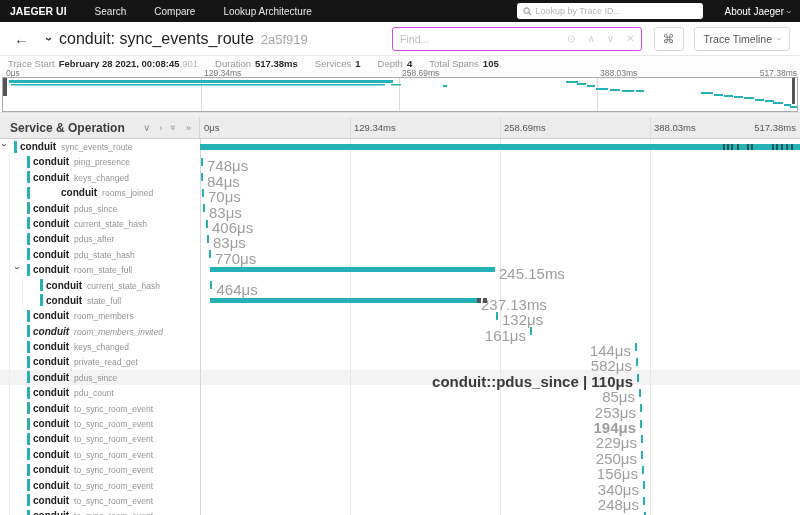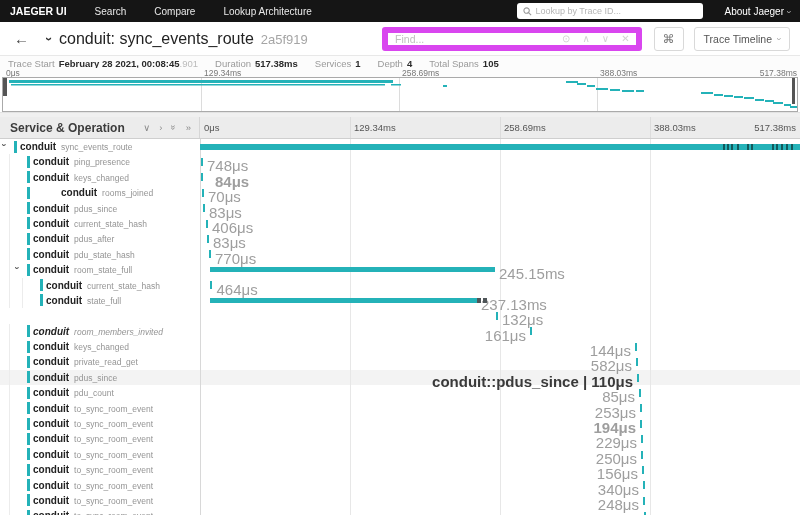--- a/index.html
+++ b/index.html
@@ -19,21 +19,21 @@
   .about { color:#fff; font-size:10px; margin-left:22px; }
   .about .rot90 { font-size:9px; color:#ccc; margin-left:3px; }
 
   
   .thdr { height:34px; display:flex; align-items:center; padding:0 10px 0 14px; border-bottom:1px solid #e8e8e8; }
   .back { font-size:15px; color:#444; margin-right:18px; }
   .tchev { font-size:12px; font-weight:bold; color:#333; margin-right:8px; }
   .ttl { font-size:16px; color:#232323; font-weight:500; }
   .tid { font-size:13px; color:#a5a5a5; margin-left:7px; font-weight:400; }
   .thdr-right { margin-left:auto; display:flex; align-items:center; }
-  .find-wrap { display:flex; align-items:center; border:6px solid #d946ef; border-radius:3px; height:24px; }
+  .find-wrap { display:flex; align-items:center; border:1px solid #d946ef; border-radius:3px; height:24px; }
   .find-wrap input { border:0; outline:0; width:168px; padding:0 7px; font-size:10.5px; color:#444; font-family:"Liberation Sans",sans-serif; }
   .find-wrap input::placeholder { color:#bfbfbf; }
   .find-ic { color:#d2d2d2; font-size:10px; padding:0 6px; border-left:0; }
   .cmd-btn { border:1px solid #d9d9d9; border-radius:3px; height:24px; width:30px; margin-left:12px;
              display:flex; align-items:center; justify-content:center; font-size:12px; color:#777; background:#fff; }
   .view-btn { border:1px solid #d9d9d9; border-radius:3px; height:24px; margin-left:10px; padding:0 9px;
               display:flex; align-items:center; font-size:10.5px; color:#555; background:#fff; }
   .view-btn .rot90 { font-size:9px; color:#999; margin-left:5px; }
 
   
@@ -230,21 +230,21 @@
 
   <div class="row">
     <div class="lc">
         <span class="guide" style="left: 9px;"></span>
 
       <span class="acc" style="left: 27px; background: rgb(36, 178, 184);"></span>
       <span class="svc" style="left: 33px;"><span class="svc-t">conduit</span><span class="op">keys_changed</span></span>
     </div>
     <div class="rc">
       <div class="bar" style="left: 1px; width: 2px; height: 8px; top: 3.7px; background: rgb(36, 178, 184);"></div>
-      <span class="dur" style="left: 15px; font-weight: bold;">84μs</span>
+      <span class="dur" style="left: 7px;">84μs</span>
     </div>
   </div>
 
   <div class="row">
     <div class="lc">
         <span class="guide" style="left: 9px;"></span>
 
       <span class="acc" style="left: 27px; background: rgb(36, 178, 184);"></span>
       <span class="svc" style="left: 33px; margin-left: 28px;"><span class="svc-t">conduit</span><span class="op">rooms_joined</span></span>
     </div>
@@ -343,20 +343,26 @@
     </div>
     <div class="rc">
       <div class="bar" style="left: 10px; width: 267px; height: 5px; top: 5.2px; background: rgb(36, 178, 184);"></div>
       <span class="dur" style="left: 281px;">237.13ms</span>
     <div class="blk" style="left: 277px; top: 5.2px; height: 5px;"></div>
         <div class="blk" style="left: 283px; top: 5.2px; height: 5px;"></div>
       </div>
   </div>
 
   <div class="row">
+    <div class="lc">
+        <span class="guide" style="left: 9px;"></span>
+
+      <span class="acc" style="left: 27px; background: rgb(36, 178, 184);"></span>
+      <span class="svc" style="left: 33px;"><span class="svc-t">conduit</span><span class="op">room_members</span></span>
+    </div>
     <div class="rc">
       <div class="bar" style="left: 296px; width: 2px; height: 8px; top: 3.7px; background: rgb(36, 178, 184);"></div>
       <span class="dur" style="left: 302px;">132μs</span>
     </div>
   </div>
 
   <div class="row">
     <div class="lc">
         <span class="guide" style="left: 9px;"></span>
 

